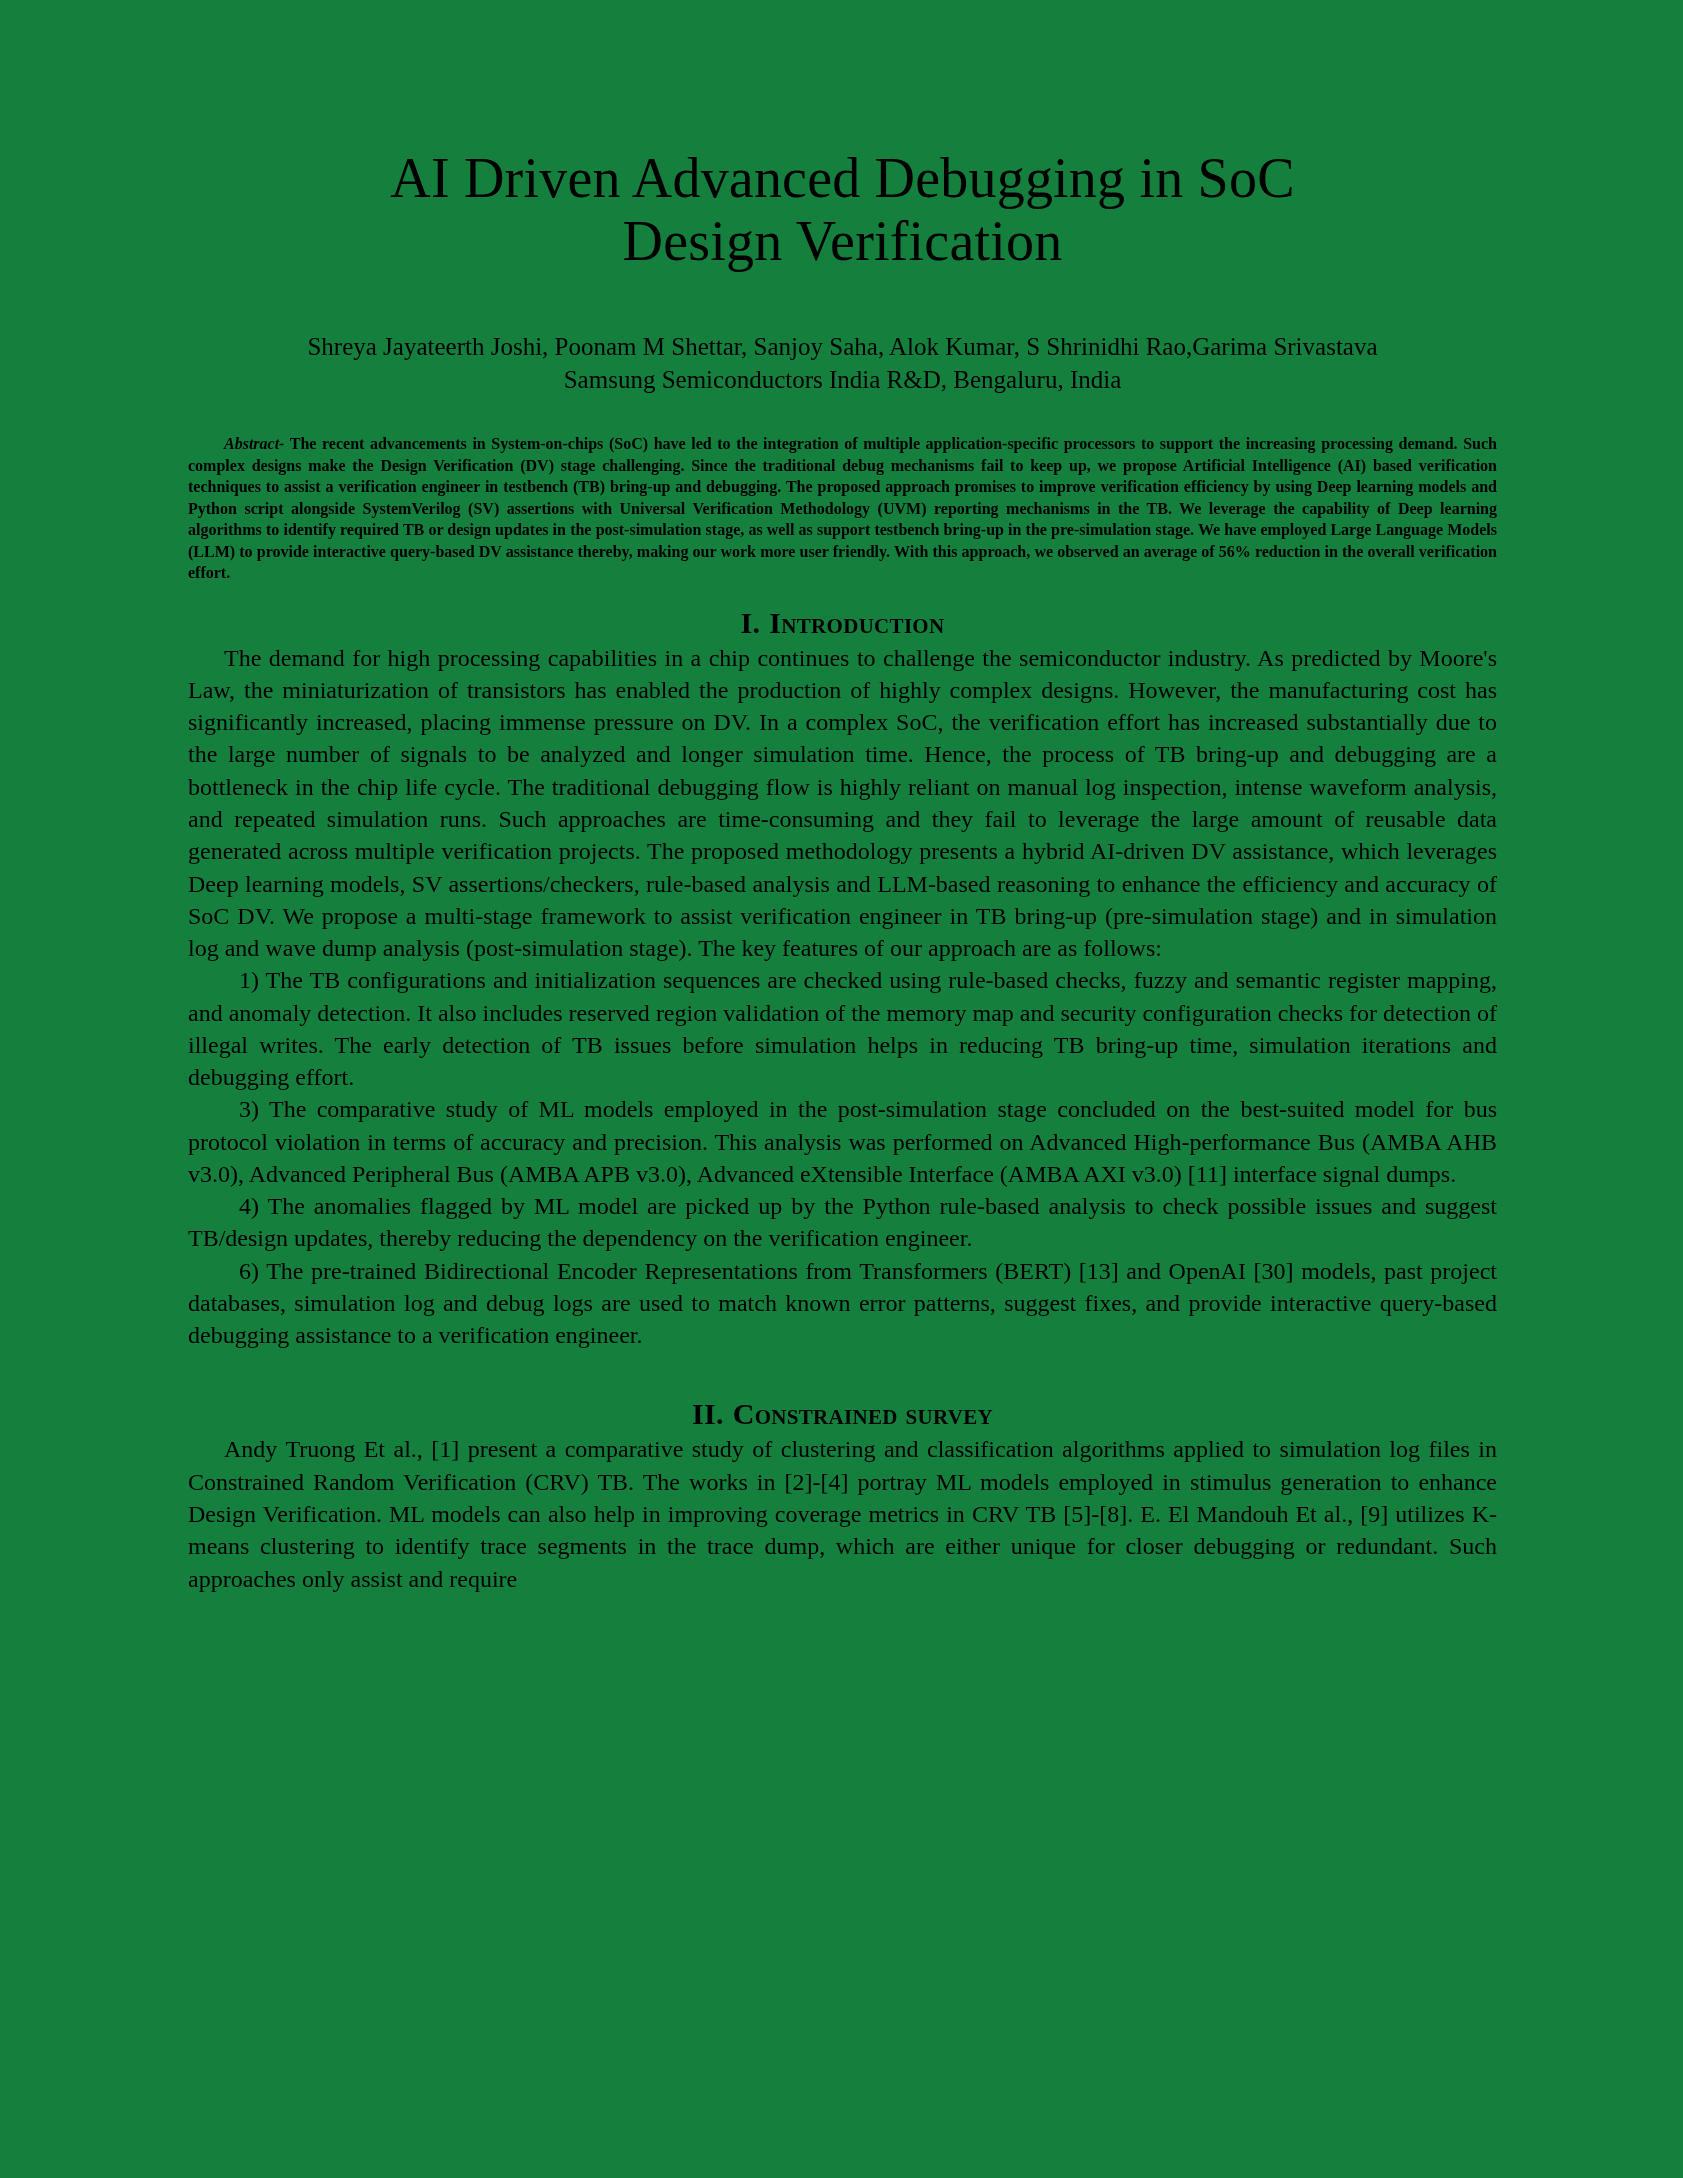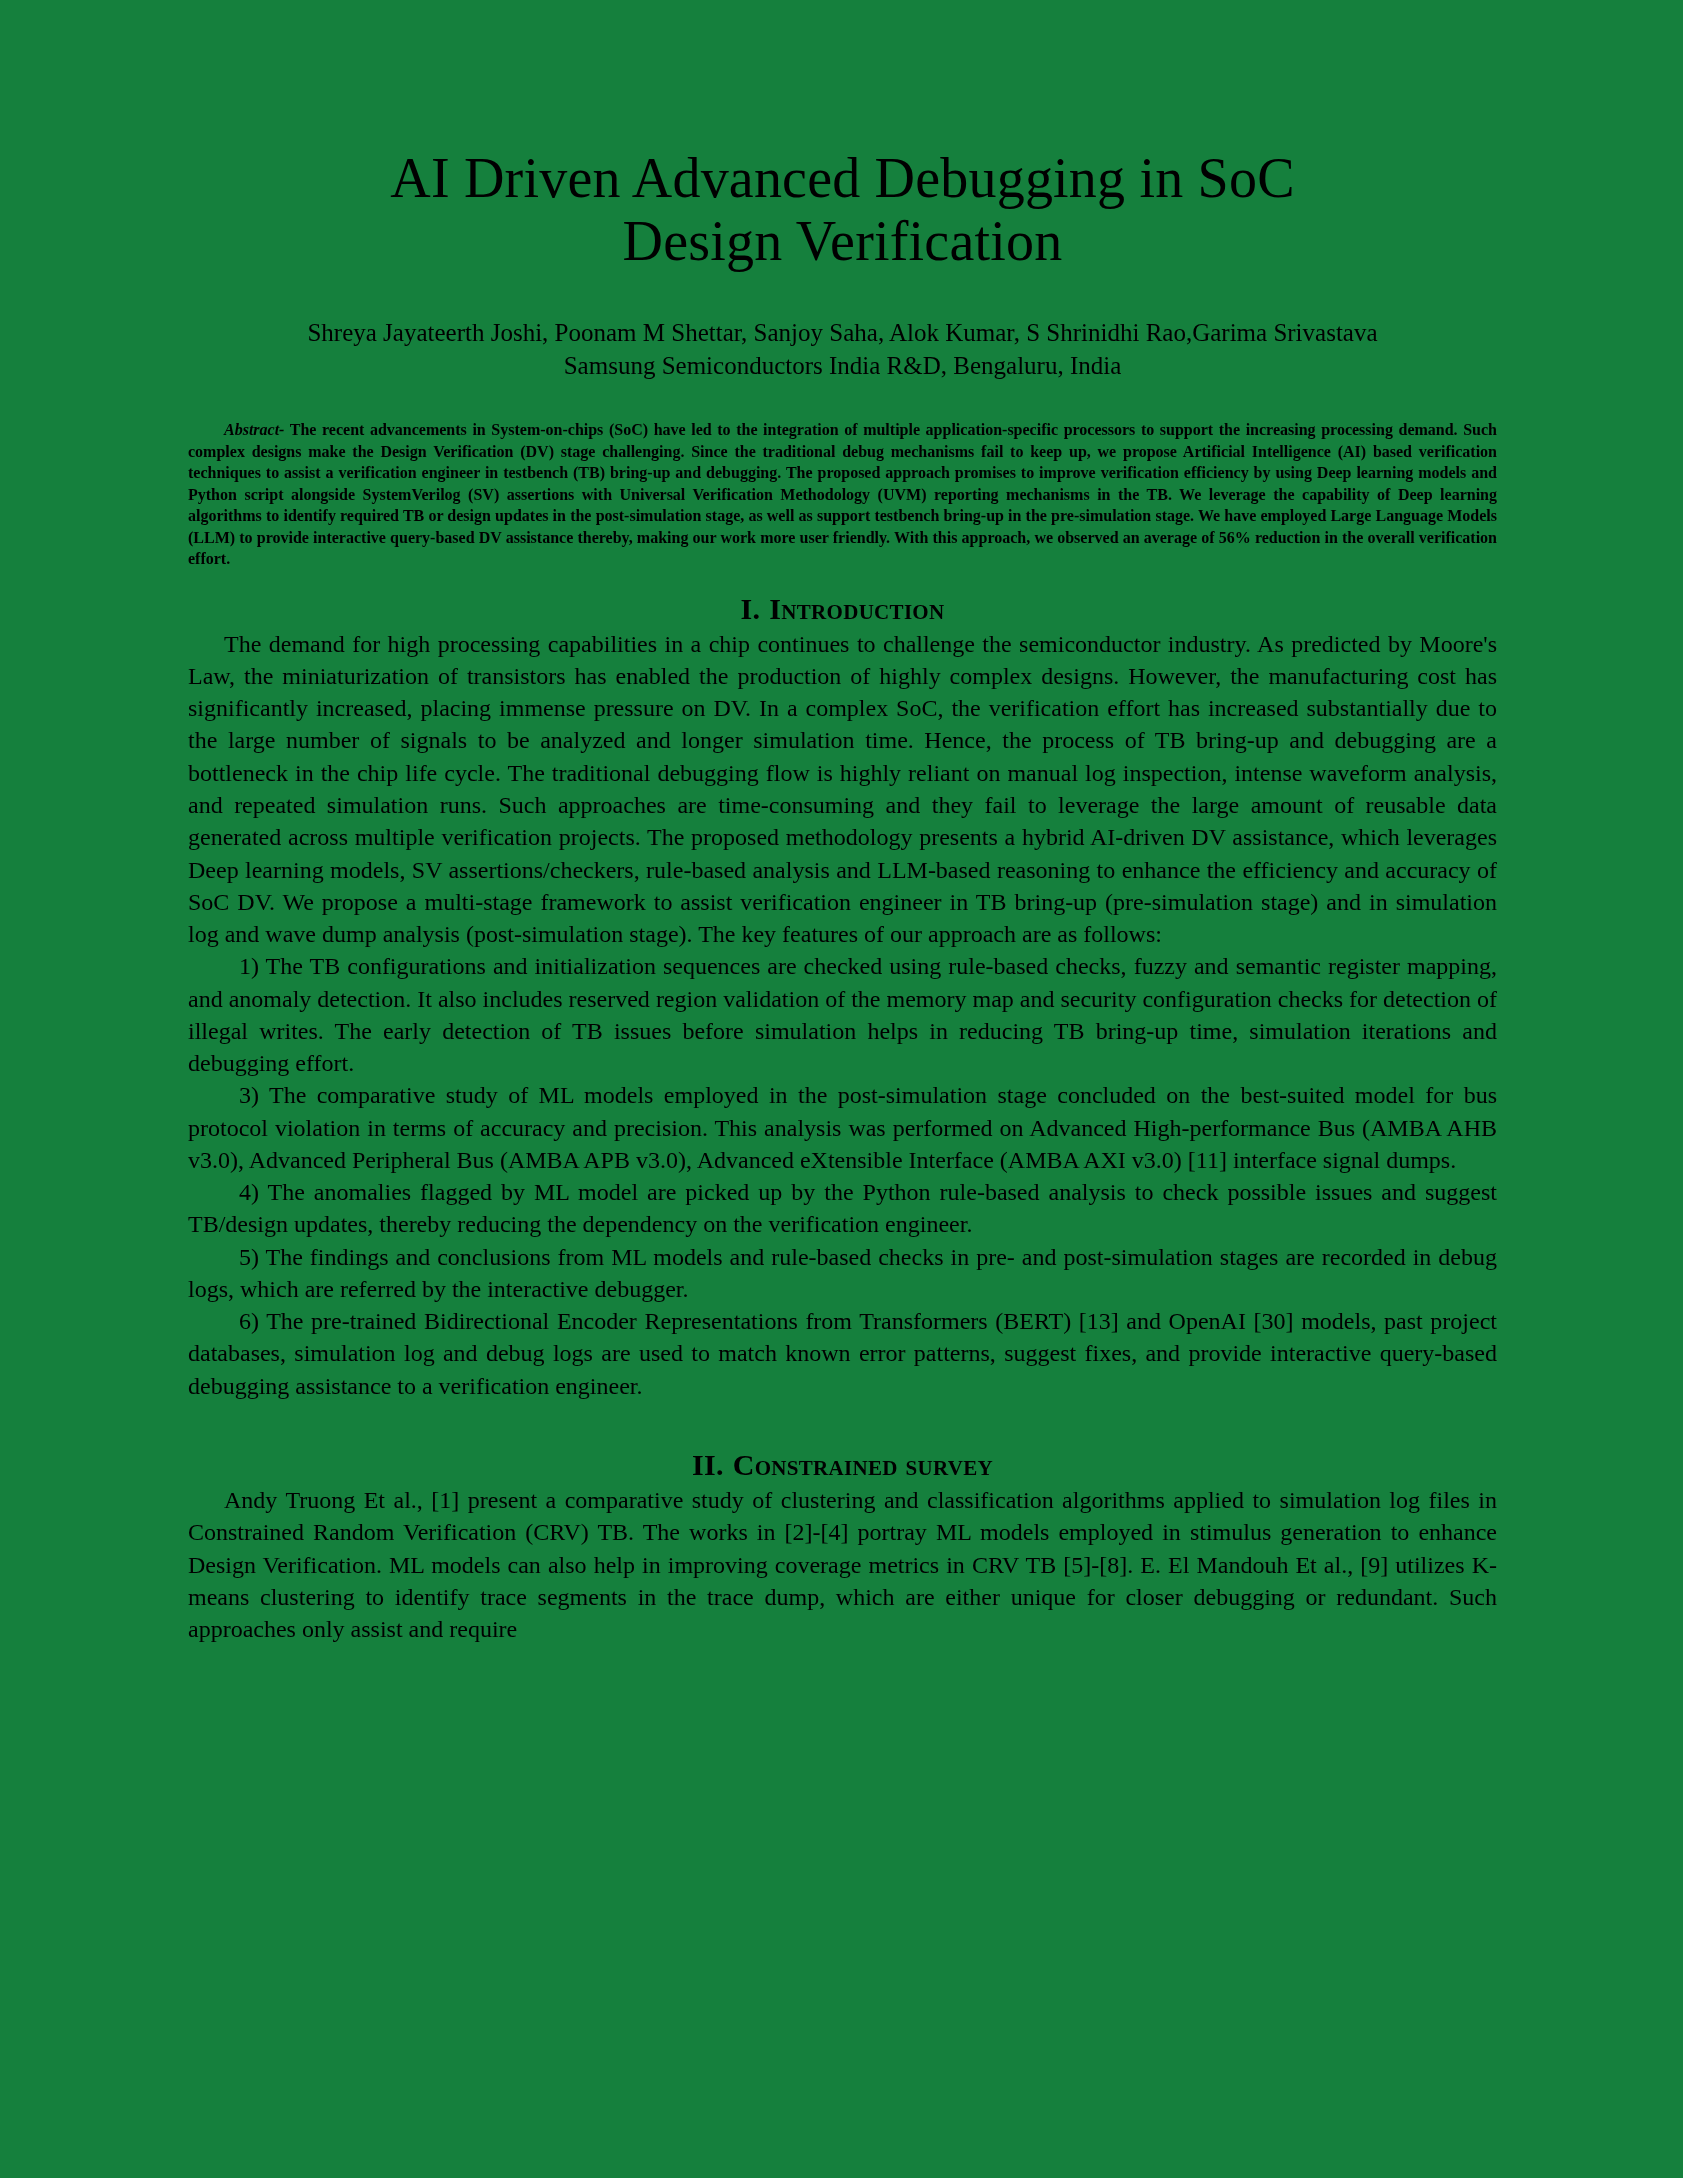--- a/index.html
+++ b/index.html
@@ -34,21 +34,21 @@
     font-size: 56px;
     line-height: 1.13;
     font-weight: 400;
     letter-spacing: 0.2px;
     margin: 0 auto;
     width: 1069px;
   }
 
   
   .authors-block {
-    margin-top: 42px;
+    margin-top: 56px;
     text-align: center;
   }
   .authors {
     font-size: 25px;
     line-height: 1.33;
     margin: 0;
   }
   .affiliation {
     font-size: 25px;
     line-height: 1.33;
@@ -118,21 +118,20 @@
     </div>
 
     <p class="abstract"><span class="abstract-label">Abstract-</span><span> The recent advancements in System-on-chips (SoC) have led to the integration of multiple application-specific processors to support the increasing processing demand. Such complex designs make the Design Verification (DV) stage challenging. Since the traditional debug mechanisms fail to keep up, we propose Artificial Intelligence (AI) based verification techniques to assist a verification engineer in testbench (TB) bring-up and debugging. The proposed approach promises to improve verification efficiency by using Deep learning models and Python script alongside SystemVerilog (SV) assertions with Universal Verification Methodology (UVM) reporting mechanisms in the TB. We leverage the capability of Deep learning algorithms to identify required TB or design updates in the post-simulation stage, as well as support testbench bring-up in the pre-simulation stage. We have employed Large Language Models (LLM) to provide interactive query-based DV assistance thereby, making our work more user friendly. With this approach, we observed an average of 56% reduction in the overall verification effort.</span></p>
 
     <h2 class="section-heading"><span class="numeral">I.</span><span>Introduction</span></h2>
 
     <p class="body-para">The demand for high processing capabilities in a chip continues to challenge the semiconductor industry. As predicted by Moore's Law, the miniaturization of transistors has enabled the production of highly complex designs. However, the manufacturing cost has significantly increased, placing immense pressure on DV. In a complex SoC, the verification effort has increased substantially due to the large number of signals to be analyzed and longer simulation time. Hence, the process of TB bring-up and debugging are a bottleneck in the chip life cycle. The traditional debugging flow is highly reliant on manual log inspection, intense waveform analysis, and repeated simulation runs. Such approaches are time-consuming and they fail to leverage the large amount of reusable data generated across multiple verification projects. The proposed methodology presents a hybrid AI-driven DV assistance, which leverages Deep learning models, SV assertions/checkers, rule-based analysis and LLM-based reasoning to enhance the efficiency and accuracy of SoC DV. We propose a multi-stage framework to assist verification engineer in TB bring-up (pre-simulation stage) and in simulation log and wave dump analysis (post-simulation stage). The key features of our approach are as follows:</p>
     <p class="body-para list-item">1) The TB configurations and initialization sequences are checked using rule-based checks, fuzzy and semantic register mapping, and anomaly detection. It also includes reserved region validation of the memory map and security configuration checks for detection of illegal writes. The early detection of TB issues before simulation helps in reducing TB bring-up time, simulation iterations and debugging effort.</p>
     <p class="body-para list-item">3) The comparative study of ML models employed in the post-simulation stage concluded on the best-suited model for bus protocol violation in terms of accuracy and precision. This analysis was performed on Advanced High-performance Bus (AMBA AHB v3.0), Advanced Peripheral Bus (AMBA APB v3.0), Advanced eXtensible Interface (AMBA AXI v3.0) [11] interface signal dumps.</p>
     <p class="body-para list-item">4) The anomalies flagged by ML model are picked up by the Python rule-based analysis to check possible issues and suggest TB/design updates, thereby reducing the dependency on the verification engineer.</p>
-    <p class="body-para list-item">5) The findings and conclusions from ML models and rule-based checks in pre- and post-simulation stages are recorded in debug logs, which are referred by the interactive debugger.</p>
     <p class="body-para list-item">6) The pre-trained Bidirectional Encoder Representations from Transformers (BERT) [13] and OpenAI [30] models, past project databases, simulation log and debug logs are used to match known error patterns, suggest fixes, and provide interactive query-based debugging assistance to a verification engineer.</p>
 
     <h2 class="section-heading survey"><span class="numeral">II.</span><span>Constrained survey</span></h2>
 
     <p class="body-para">Andy Truong Et al., [1] present a comparative study of clustering and classification algorithms applied to simulation log files in Constrained Random Verification (CRV) TB. The works in [2]-[4] portray ML models employed in stimulus generation to enhance Design Verification. ML models can also help in improving coverage metrics in CRV TB [5]-[8]. E. El Mandouh Et al., [9] utilizes K-means clustering to identify trace segments in the trace dump, which are either unique for closer debugging or redundant. Such approaches only assist and require</p>
 
   </div>
 </div>
 
 

